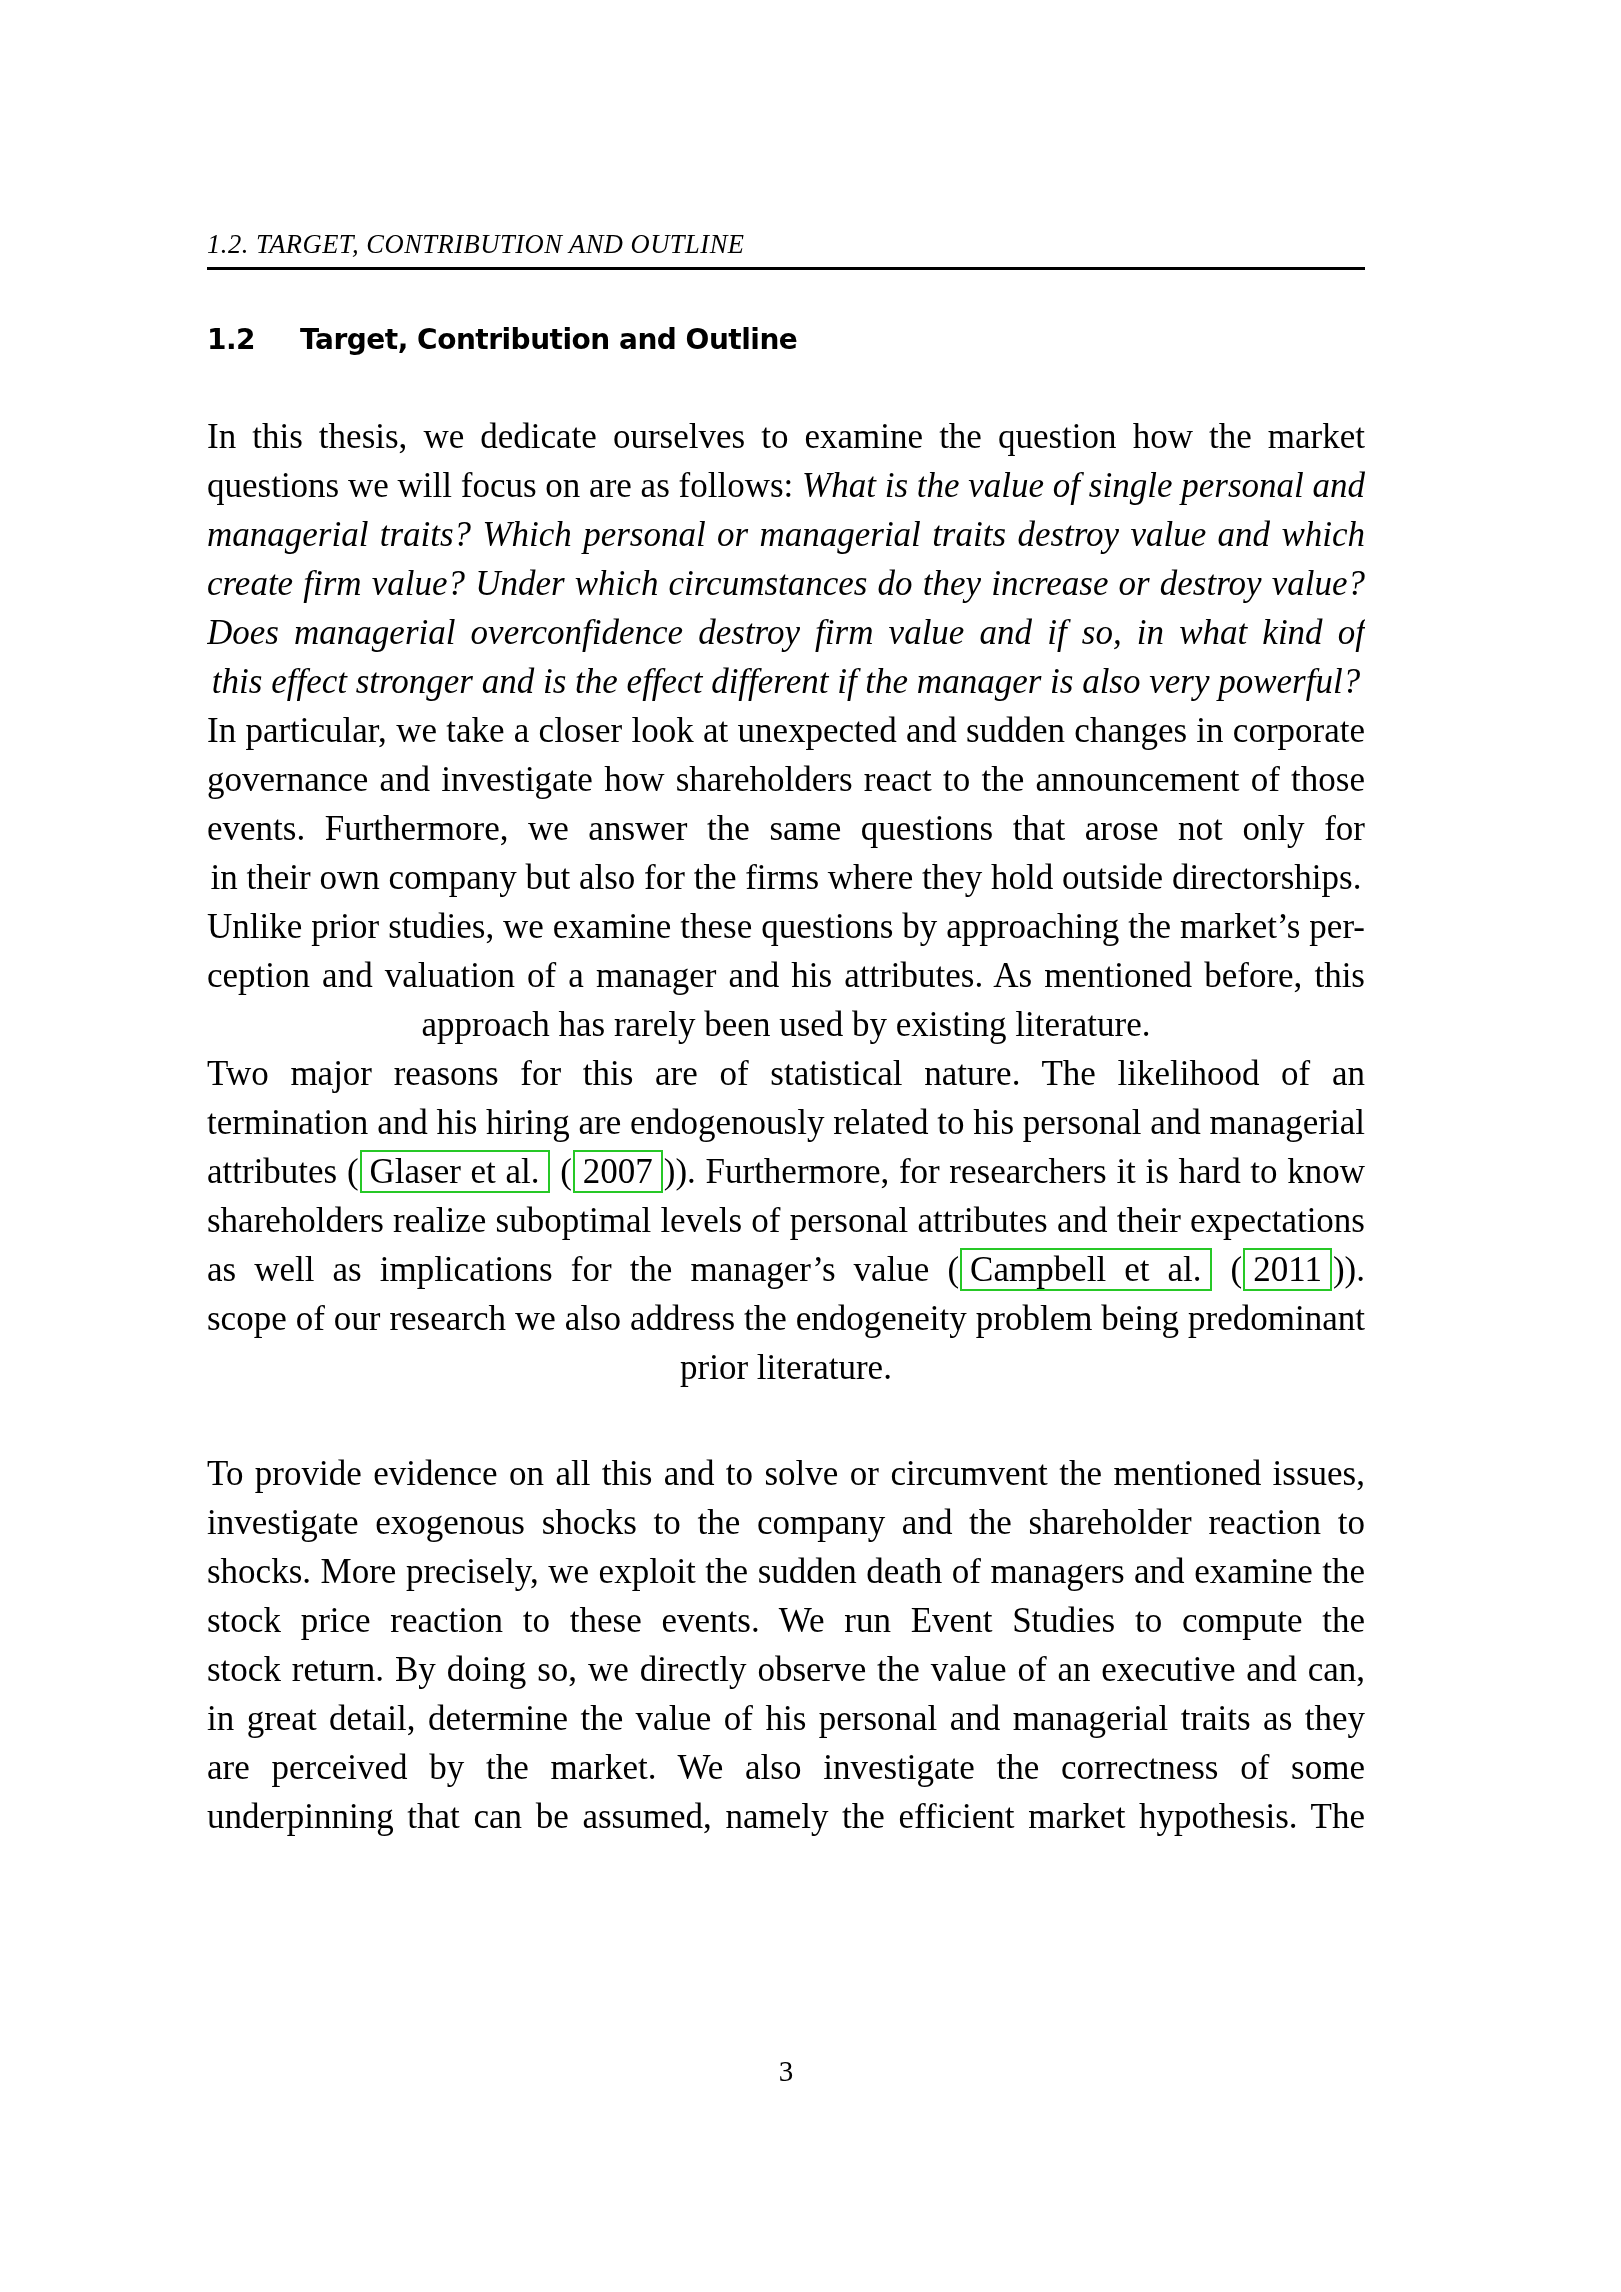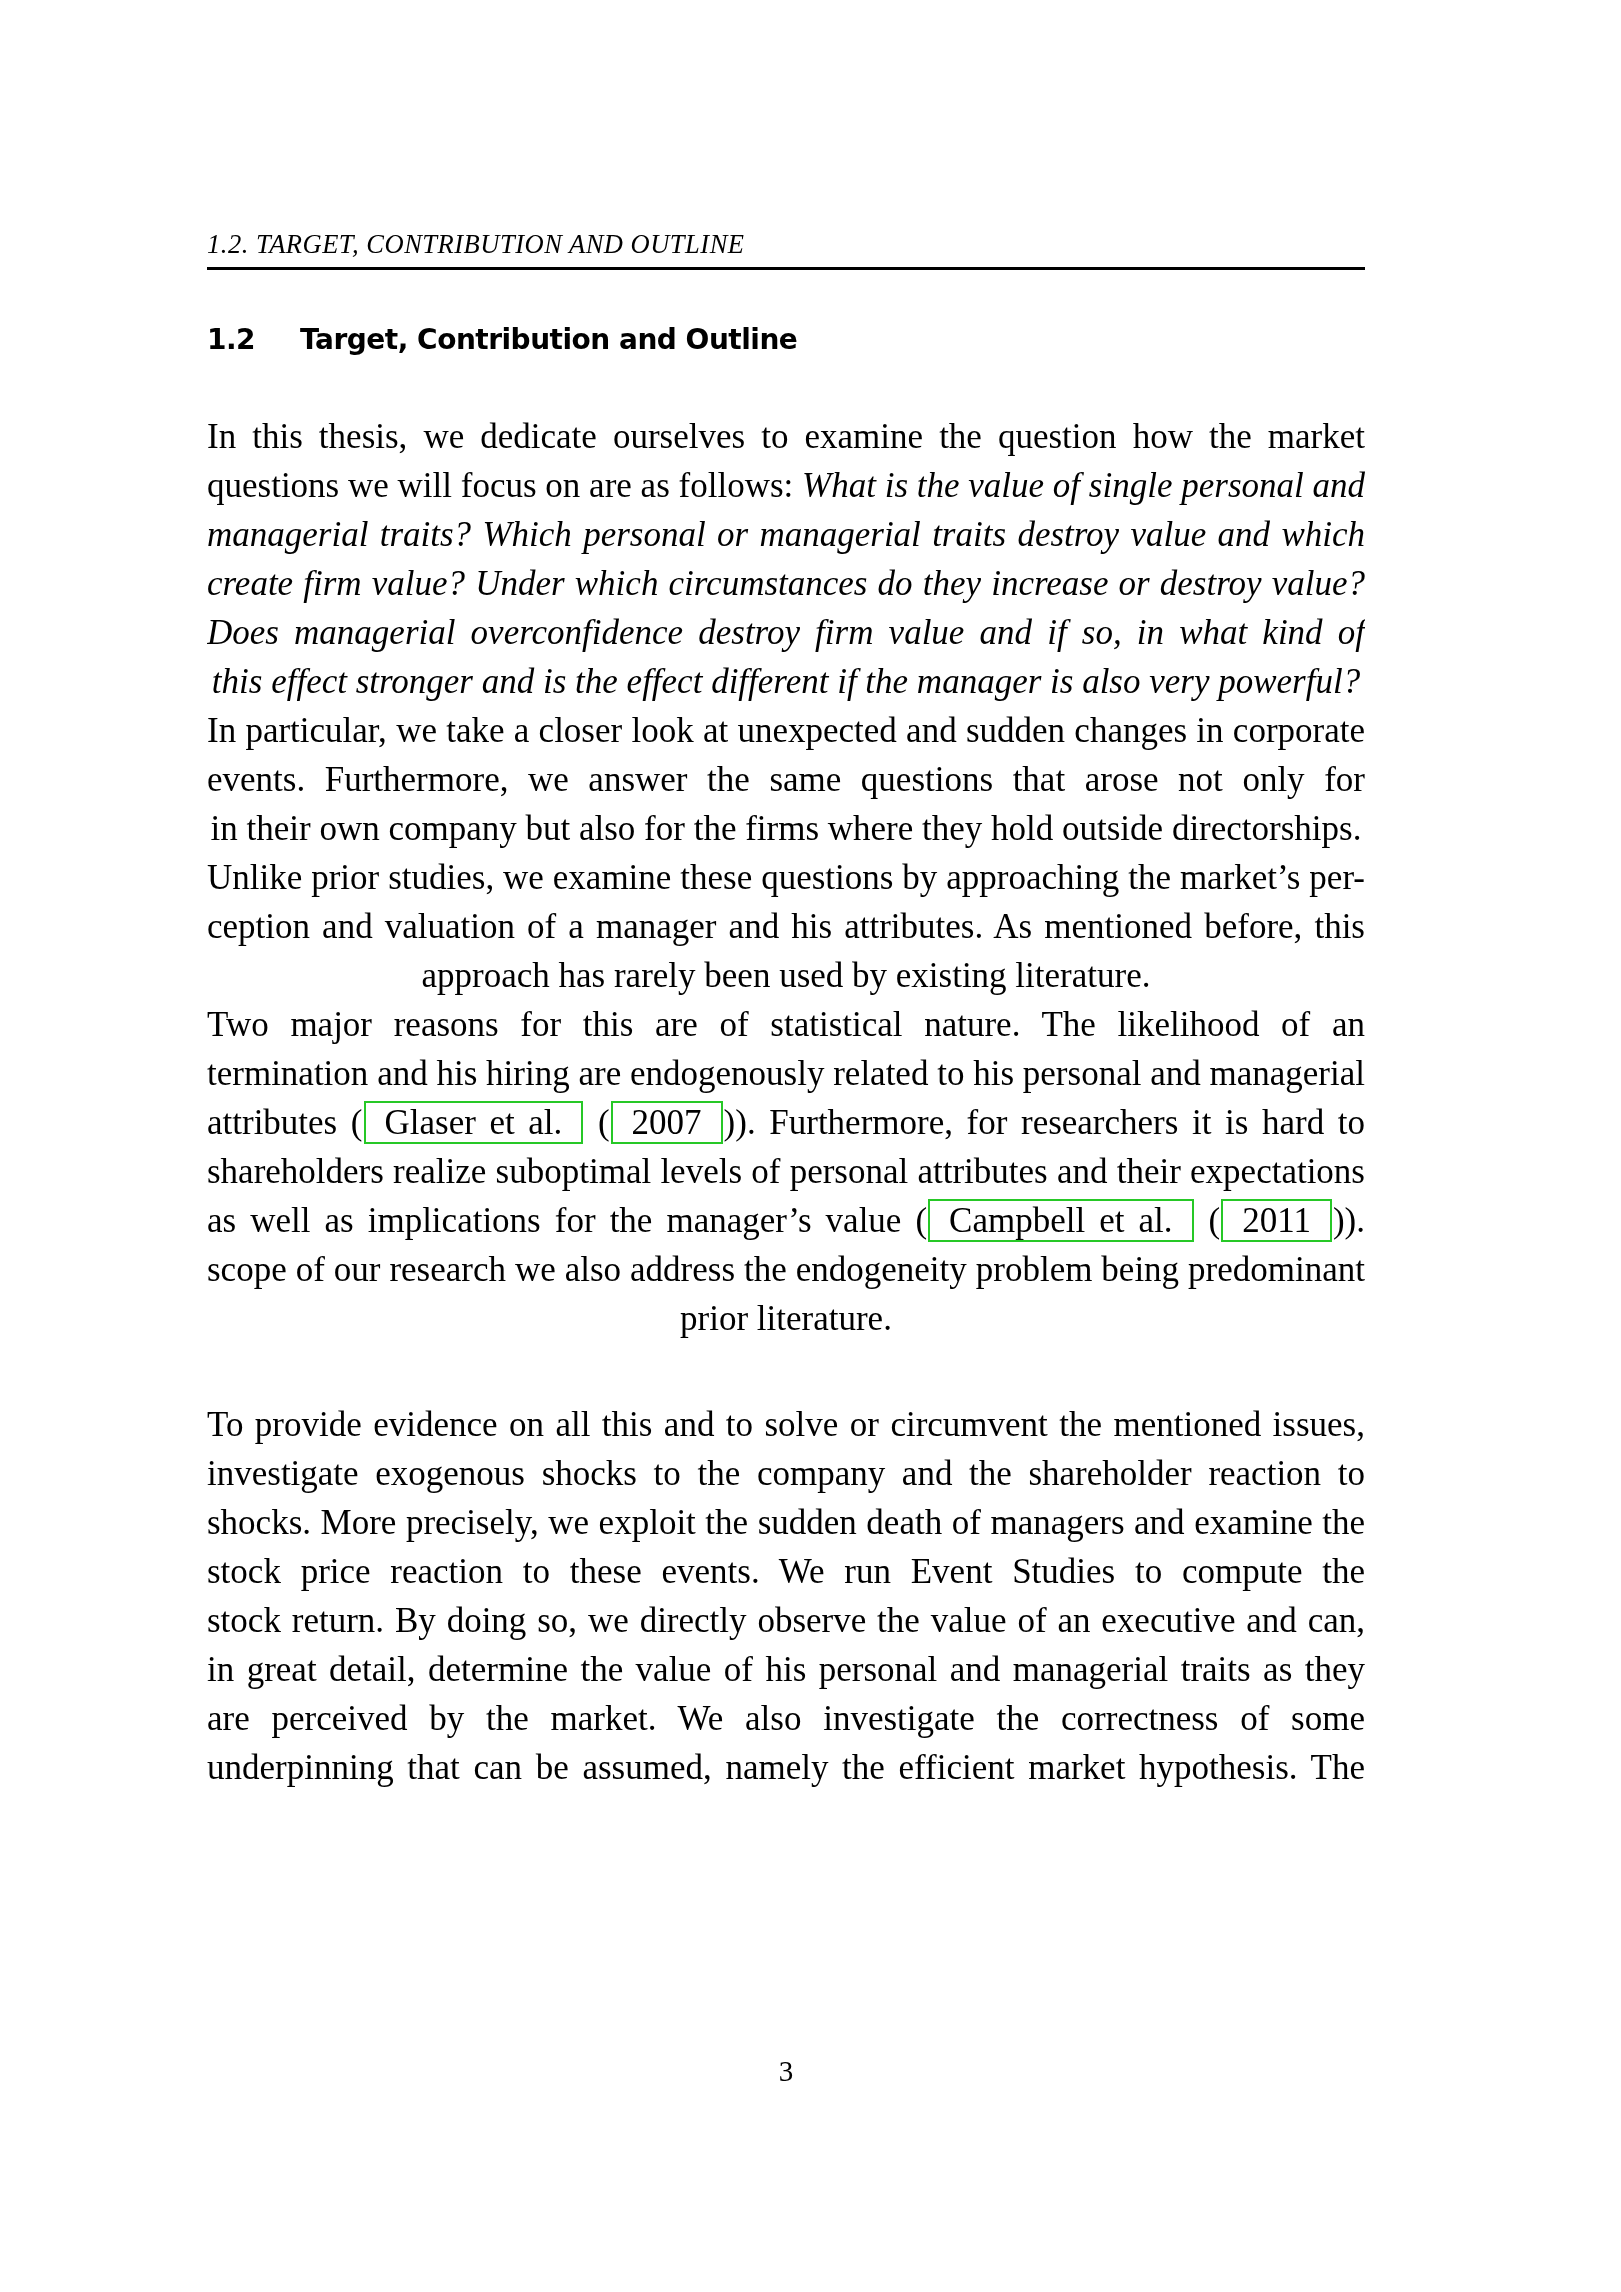--- a/index.html
+++ b/index.html
@@ -42,21 +42,21 @@
     height:49px;line-height:49px;
     overflow:hidden;
     text-align:justify;
     text-justify:inter-word;
   }
   .line.short{text-align:center;}
   .line.just::after{content:"";display:inline-block;width:100%;height:0;}
   .it{font-style:italic;}
   .cite{
     border:2.9px solid var(--link-border,#26C826);
-    padding:0 19px;
+    padding:0 8px;
     margin:0 1px;
   }
   .footer{
     position:absolute;left:207px;top:2047px;width:1158px;
     text-align:center;
     font-size:29px;line-height:49px;
   }
 </style>
 </head>
 <body>
@@ -73,20 +73,21 @@
 
   <div class="bodytext">
       <div class="block">
         <div class="line just"><span>In this thesis, we dedicate ourselves to examine the question how the market evaluates</span></div>
         <div class="line just"><span>questions we will focus on are as follows:  </span><span class="it">What is the value of single personal and</span></div>
         <div class="line just"><span class="it">managerial traits?  Which personal or managerial traits destroy value and which</span></div>
         <div class="line just"><span class="it">create firm value?  Under which circumstances do they increase or destroy value?  E.g.</span></div>
         <div class="line just"><span class="it">Does managerial overconfidence destroy firm value and if so, in what kind of firms is</span></div>
         <div class="line short"><span class="it">this effect stronger and is the effect different if the manager is also very powerful?</span></div>
         <div class="line just"><span>In particular, we take a closer look at unexpected and sudden changes in corporate</span></div>
+        <div class="line just"><span>governance and investigate how shareholders react to the announcement of those</span></div>
         <div class="line just"><span>events.  Furthermore, we answer the same questions that arose not only for executives</span></div>
         <div class="line short"><span>in their own company but also for the firms where they hold outside directorships.</span></div>
         <div class="line just"><span>Unlike prior studies, we examine these questions by approaching the market’s per-</span></div>
         <div class="line just"><span>ception and valuation of a manager and his attributes.  As mentioned before, this</span></div>
         <div class="line short"><span>approach has rarely been used by existing literature.</span></div>
         <div class="line just"><span>Two major reasons for this are of statistical nature.  The likelihood of an executive’s</span></div>
         <div class="line just"><span>termination and his hiring are endogenously related to his personal and managerial</span></div>
         <div class="line just"><span>attributes (</span><span class="cite">Glaser et al.</span><span> (</span><span class="cite">2007</span><span>)).  Furthermore, for researchers it is hard to know when</span></div>
         <div class="line just"><span>shareholders realize suboptimal levels of personal attributes and their expectations</span></div>
         <div class="line just"><span>as well as implications for the manager’s value (</span><span class="cite">Campbell et al.</span><span> (</span><span class="cite">2011</span><span>)).  Within the</span></div>

